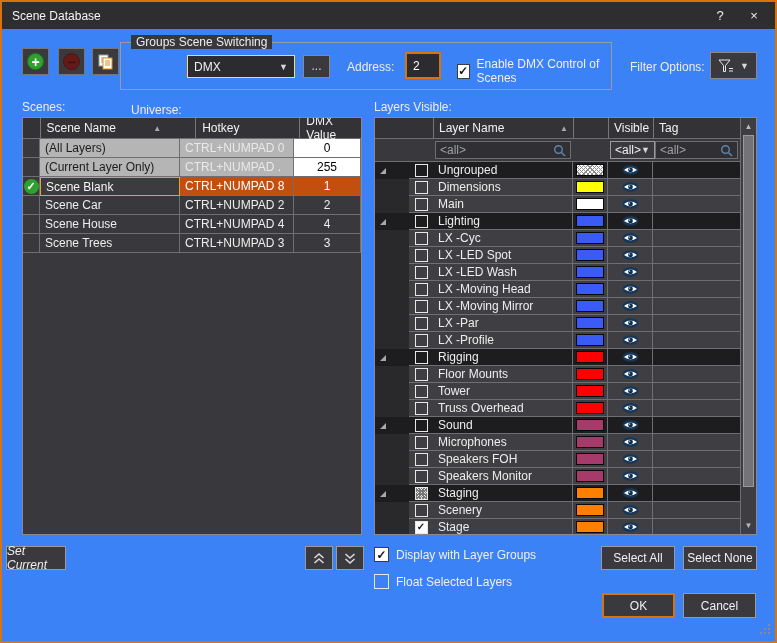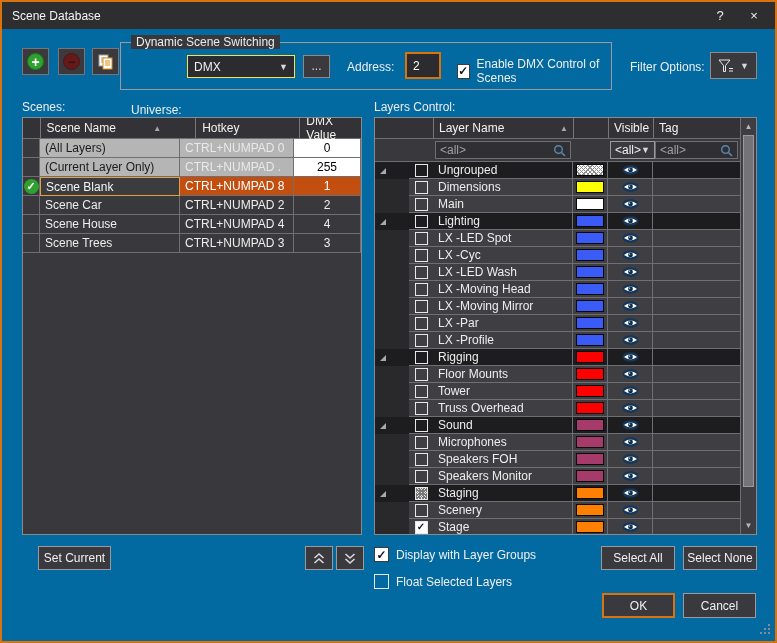--- a/index.html
+++ b/index.html
@@ -1,17 +1,17 @@
 <!DOCTYPE html>
 <html><head>
 <meta charset="utf-8">
 <style>
   html,body{margin:0;padding:0;width:777px;height:643px;overflow:hidden;background:#2a2a2d;}
   *{font-family:"Liberation Sans",sans-serif;}
-  .win{position:absolute;top:0;left:0;width:777px;height:643px;background:#0369a1;
+  .win{position:absolute;top:0;left:0;width:777px;height:643px;background:#3b82f6;
        border:2px solid #D9730D;box-sizing:border-box;color:#F0F0F0;font-size:12px;overflow:hidden;padding-left:28px;}
   .titlebar{position:absolute;top:0;left:0;right:0;height:27px;background:#2E2E31;}
   .title{position:absolute;left:10px;top:7px;font-size:12px;color:#F5F5F5;}
   .tb-btn{position:absolute;top:5px;width:22px;height:18px;text-align:center;color:#ECECEC;font-size:13px;line-height:18px;}
   .tb-help{right:44px;} .tb-close{right:10px;}
 
   .tool-btn{position:absolute;top:46px;width:27px;height:27px;border:1px solid #75757A;background:#3A3A3E;
             box-sizing:border-box;display:flex;align-items:center;justify-content:center;}
   .ic-add{width:17px;height:17px;border-radius:50%;background:#2FA12E;border:1px solid #1A7A1C;color:#FFF;
           display:flex;align-items:center;justify-content:center;font-size:14px;font-weight:bold;line-height:1;box-sizing:border-box;}
@@ -105,21 +105,21 @@
       background-image:repeating-linear-gradient(45deg,transparent 0 2px,#8E8E8E 2px 3px),
                        repeating-linear-gradient(-45deg,transparent 0 2px,#8E8E8E 2px 3px);}
   .l-scroll{position:absolute;top:0;right:0;width:16px;bottom:0;background:#3E3E42;border-left:1px solid #6F6F73;box-sizing:border-box;}
   .sb-btn{position:absolute;left:0;width:15px;height:15px;display:flex;align-items:center;justify-content:center;
           font-size:8px;color:#B8B8BC;}
   .sb-up{top:1px;} .sb-down{bottom:1px;}
   .sb-thumb{position:absolute;left:2px;width:11px;top:17px;height:352px;background:#737378;border:1px solid #9A9A9E;box-sizing:border-box;}
 
   .btn{position:absolute;border:1px solid #9A9A9E;background:#3A3A3E;color:#F0F0F0;display:flex;align-items:center;
        justify-content:center;box-sizing:border-box;font-size:12px;}
-  .btn-setcur{left:36px;top:544px;width:73px;height:24px;}
+  .btn-setcur{left:4px;top:544px;width:60px;height:24px;font-style:italic;}
   .btn-chev-up{left:303px;top:544px;width:28px;height:24px;}
   .btn-chev-dn{left:334px;top:544px;width:28px;height:24px;}
   .cb-groups{position:absolute;left:372px;top:545px;}
   .cb-float{position:absolute;left:372px;top:572px;}
   .btn-selall{left:599px;top:544px;width:74px;height:24px;}
   .btn-selnone{left:681px;top:544px;width:74px;height:24px;}
   .btn-ok{left:600px;top:591px;width:73px;height:25px;border:2px solid #D9730D;}
   .btn-cancel{left:681px;top:591px;width:73px;height:25px;}
   .grip{position:absolute;right:5px;bottom:4px;}
 </style>
@@ -144,21 +144,21 @@
       <svg width="16" height="16" viewBox="0 0 16 16">
         <rect x="1" y="1" width="9" height="11" fill="#FFF" stroke="#9A9A9A"></rect>
         <path d="M3 4h5M3 6h5M3 8h5" stroke="#9A9A9A" fill="none"></path>
         <rect x="5" y="4" width="9" height="11" fill="#FFF" stroke="#E8890C"></rect>
         <path d="M7 7h5M7 9h5M7 11h5" stroke="#E8890C" fill="none"></path>
       </svg>
     </span>
   </div>
 
   <div class="groupbox">
-    <span class="legend">Dynamic Scene Switching</span>
+    <span class="legend">Groups Scene Switching</span>
     <span class="gb-label uni-label">Universe:</span>
     <div class="uni-select">
       <span>DMX</span>
       <span class="arrow">▼</span>
     </div>
     <div class="dots-btn">...</div>
     <span class="gb-label addr-label">Address:</span>
     <div class="addr-input">
       <span>2</span>
     </div>
@@ -229,21 +229,21 @@
         </div>
         <div class="s-row dark">
           <div class="s-cell s-icon"></div>
           <div class="s-cell s-name">Scene Trees</div>
           <div class="s-cell s-hotkey">CTRL+NUMPAD 3</div>
           <div class="s-cell s-dmx">3</div>
         </div>
       </div>
   </div>
 
-  <span class="sec-label layers-label">Layers Control:</span>
+  <span class="sec-label layers-label">Layers Visible:</span>
   <div class="layer-table">
     <div class="l-grid">
       <div class="l-header">
         <div class="l-h c-exp"></div>
         <div class="l-h c-ind"></div>
         <div class="l-h c-cb"></div>
         <div class="l-h c-name bl">
           <span>Layer Name</span>
           <span class="sort-tri">▲</span>
         </div>
@@ -373,41 +373,41 @@
               </svg>
             </div>
             <div class="l-cell l-tag c-tag"></div>
           </div>
           <div class="l-row">
             <div class="l-cell l-exp c-exp"></div>
             <div class="l-cell l-ind c-ind"></div>
             <div class="l-cell l-cbc c-cb">
               <span class="lcb unchecked"></span>
             </div>
+            <div class="l-cell l-name c-name">LX -Cyc</div>
+            <div class="l-cell l-sw c-sw">
+              <span class="swatch" style="background: rgb(59, 91, 247);"></span>
+            </div>
+            <div class="l-cell l-vis c-vis">
+              <svg width="17" height="10" viewBox="0 0 17 10">
+                <ellipse cx="8.5" cy="5" rx="8" ry="4.8" fill="#14375A"></ellipse>
+                <path d="M2 5 Q8.5 0.2 15 5 Q8.5 9.8 2 5 Z" fill="#FFFFFF"></path>
+                <circle cx="8.5" cy="5" r="2.4" fill="#0F2F4E"></circle>
+                <circle cx="7.6" cy="4.1" r="0.7" fill="#FFFFFF"></circle>
+              </svg>
+            </div>
+            <div class="l-cell l-tag c-tag"></div>
+          </div>
+          <div class="l-row">
+            <div class="l-cell l-exp c-exp"></div>
+            <div class="l-cell l-ind c-ind"></div>
+            <div class="l-cell l-cbc c-cb">
+              <span class="lcb unchecked"></span>
+            </div>
             <div class="l-cell l-name c-name">LX -LED Spot</div>
-            <div class="l-cell l-sw c-sw">
-              <span class="swatch" style="background: rgb(59, 91, 247);"></span>
-            </div>
-            <div class="l-cell l-vis c-vis">
-              <svg width="17" height="10" viewBox="0 0 17 10">
-                <ellipse cx="8.5" cy="5" rx="8" ry="4.8" fill="#14375A"></ellipse>
-                <path d="M2 5 Q8.5 0.2 15 5 Q8.5 9.8 2 5 Z" fill="#FFFFFF"></path>
-                <circle cx="8.5" cy="5" r="2.4" fill="#0F2F4E"></circle>
-                <circle cx="7.6" cy="4.1" r="0.7" fill="#FFFFFF"></circle>
-              </svg>
-            </div>
-            <div class="l-cell l-tag c-tag"></div>
-          </div>
-          <div class="l-row">
-            <div class="l-cell l-exp c-exp"></div>
-            <div class="l-cell l-ind c-ind"></div>
-            <div class="l-cell l-cbc c-cb">
-              <span class="lcb unchecked"></span>
-            </div>
-            <div class="l-cell l-name c-name">LX -Cyc</div>
             <div class="l-cell l-sw c-sw">
               <span class="swatch" style="background: rgb(59, 91, 247);"></span>
             </div>
             <div class="l-cell l-vis c-vis">
               <svg width="17" height="10" viewBox="0 0 17 10">
                 <ellipse cx="8.5" cy="5" rx="8" ry="4.8" fill="#14375A"></ellipse>
                 <path d="M2 5 Q8.5 0.2 15 5 Q8.5 9.8 2 5 Z" fill="#FFFFFF"></path>
                 <circle cx="8.5" cy="5" r="2.4" fill="#0F2F4E"></circle>
                 <circle cx="7.6" cy="4.1" r="0.7" fill="#FFFFFF"></circle>
               </svg>

